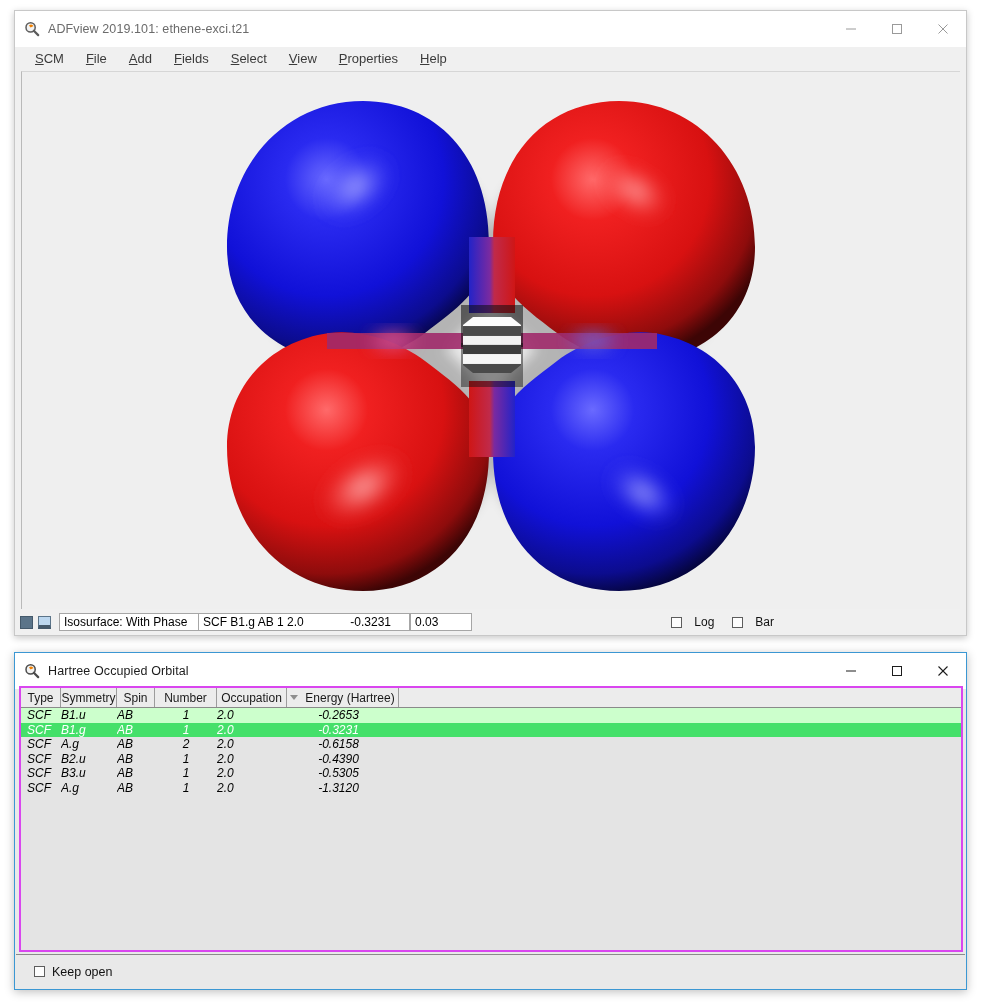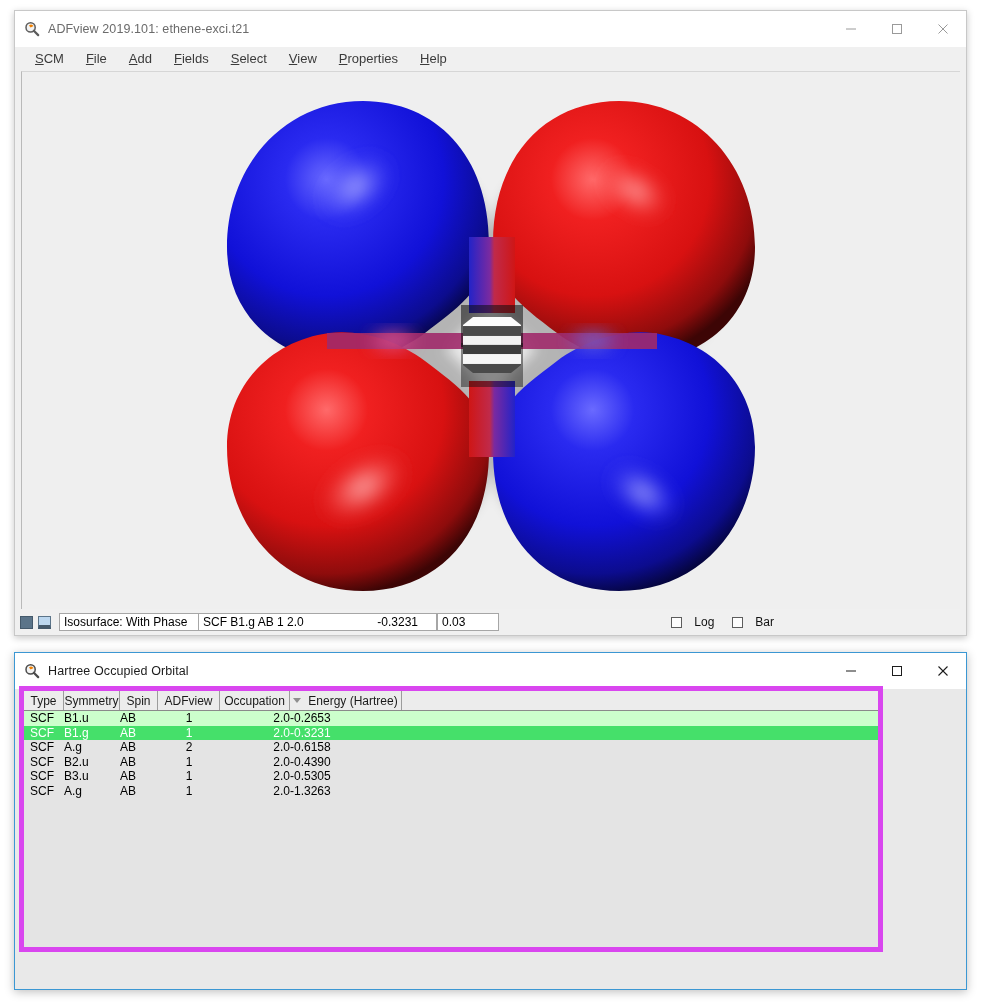--- a/index.html
+++ b/index.html
@@ -145,21 +145,21 @@
     box-sizing: border-box;
     font-size: 12px;
     color: #000;
     display: flex;
     align-items: center;
     padding: 0 4px;
     white-space: nowrap;
     overflow: hidden;
   }
   #field-isosurface { width: 140px; margin-left: 3px; }
-  #field-orbital { width: 239px; margin-left: -1px; position: relative; }
+  #field-orbital { width: 212px; margin-left: -1px; position: relative; }
   #field-orbital .fo-left { flex: 0 0 auto; }
   #field-orbital .fo-right { margin-left: auto; padding-right: 14px; }
   #field-iso-value { width: 62px; margin-left: 0; }
 
   .status-right {
     margin-left: auto;
     display: flex;
     align-items: center;
     padding-right: 182px;
     gap: 8px;
@@ -189,25 +189,25 @@
     height: 338px;
     background: #e9e9e9;
     border: 1px solid #3b97d3;
     box-sizing: border-box;
     box-shadow: 0 2px 9px rgba(0,0,0,0.25);
   }
   .list-wrap {
     position: absolute;
     left: 4px;
     top: 33px;
-    width: 864px;
+    width: 944px;
     height: 266px;
     box-sizing: border-box;
     background: #a21caf;
-    border: 5px solid #d946ef;
+    border: 2px solid #d946ef;
     overflow: hidden;
   }
   .list-header {
     display: flex;
     height: 20px;
     background: #ececec;
     border-bottom: 1px solid #8a8a8a;
     box-sizing: border-box;
   }
   .hdr-cell {
@@ -233,38 +233,39 @@
     border-left: 4px solid transparent;
     border-right: 4px solid transparent;
     border-top: 5px solid #8e8e8e;
     margin-right: 7px;
     flex: 0 0 auto;
   }
   .list-body {
     background: #e4e4e4;
     height: 244px;
     position: relative;
+    font-style: italic;
   }
   .row {
     display: flex;
     height: 14.5px;
     font-size: 12px;
     color: #000;
     align-items: center;
     font-family: "Liberation Sans", sans-serif;
   }
   .row.sel-light { background: #ccffcc; }
   .row.sel-strong { background: #45e06a; color: #ffffff; }
   .cell { box-sizing: border-box; white-space: nowrap; overflow: hidden; }
   .cell.c-type   { width: 40px;  padding-left: 6px; }
   .cell.c-sym    { width: 56px;  }
   .cell.c-spin   { width: 38px;  }
   .cell.c-num    { width: 62px;  text-align: center; }
-  .cell.c-occ    { width: 70px;  text-align: right; }
-  .cell.c-energy { width: 112px; text-align: left; padding-right: 9px; }
+  .cell.c-occ    { width: 70px;  text-align: left; }
+  .cell.c-energy { width: 112px; text-align: center; padding-right: 9px; }
 
   .bottom-bar {
     position: absolute;
     left: 1px;
     bottom: 1px;
     width: calc(100% - 2px);
     height: 34px;
     background: #e9e9e9;
     border-top: 1px solid #8a8a8a;
     display: flex;
@@ -482,21 +483,21 @@
         </div>
       </div>
     </div>
 
     <div class="list-wrap">
 
       <div class="list-header">
         <div class="hdr-cell c-type" style="width:40px">Type</div>
         <div class="hdr-cell c-sym" style="width:56px">Symmetry</div>
         <div class="hdr-cell c-spin" style="width:38px">Spin</div>
-        <div class="hdr-cell c-num" style="width:62px">ADFview</div>
+        <div class="hdr-cell c-num" style="width:62px">Number</div>
         <div class="hdr-cell c-occ" style="width:70px">Occupation</div>
         <div class="hdr-cell c-energy" style="width:112px">
           <span class="sort-caret"></span>
           <span>Energy (Hartree)</span>
         </div>
         <div class="hdr-cell filler"></div>
       </div>
 
       <div class="list-body">
 
@@ -544,21 +545,25 @@
           <span class="cell c-occ">2.0</span>
           <span class="cell c-energy">-0.5305</span>
         </div>
 
         <div class="row">
           <span class="cell c-type">SCF</span>
           <span class="cell c-sym">A.g</span>
           <span class="cell c-spin">AB</span>
           <span class="cell c-num">1</span>
           <span class="cell c-occ">2.0</span>
-          <span class="cell c-energy">-1.3263</span>
-        </div>
-
-      </div>
-    </div>
-
+          <span class="cell c-energy">-1.3120</span>
+        </div>
+
+      </div>
+    </div>
+
+    <div class="bottom-bar">
+      <span class="cbox"></span>
+      <span class="cb-label">Keep open</span>
+    </div>
   </div>
 
 </div>
 
 </body></html>

